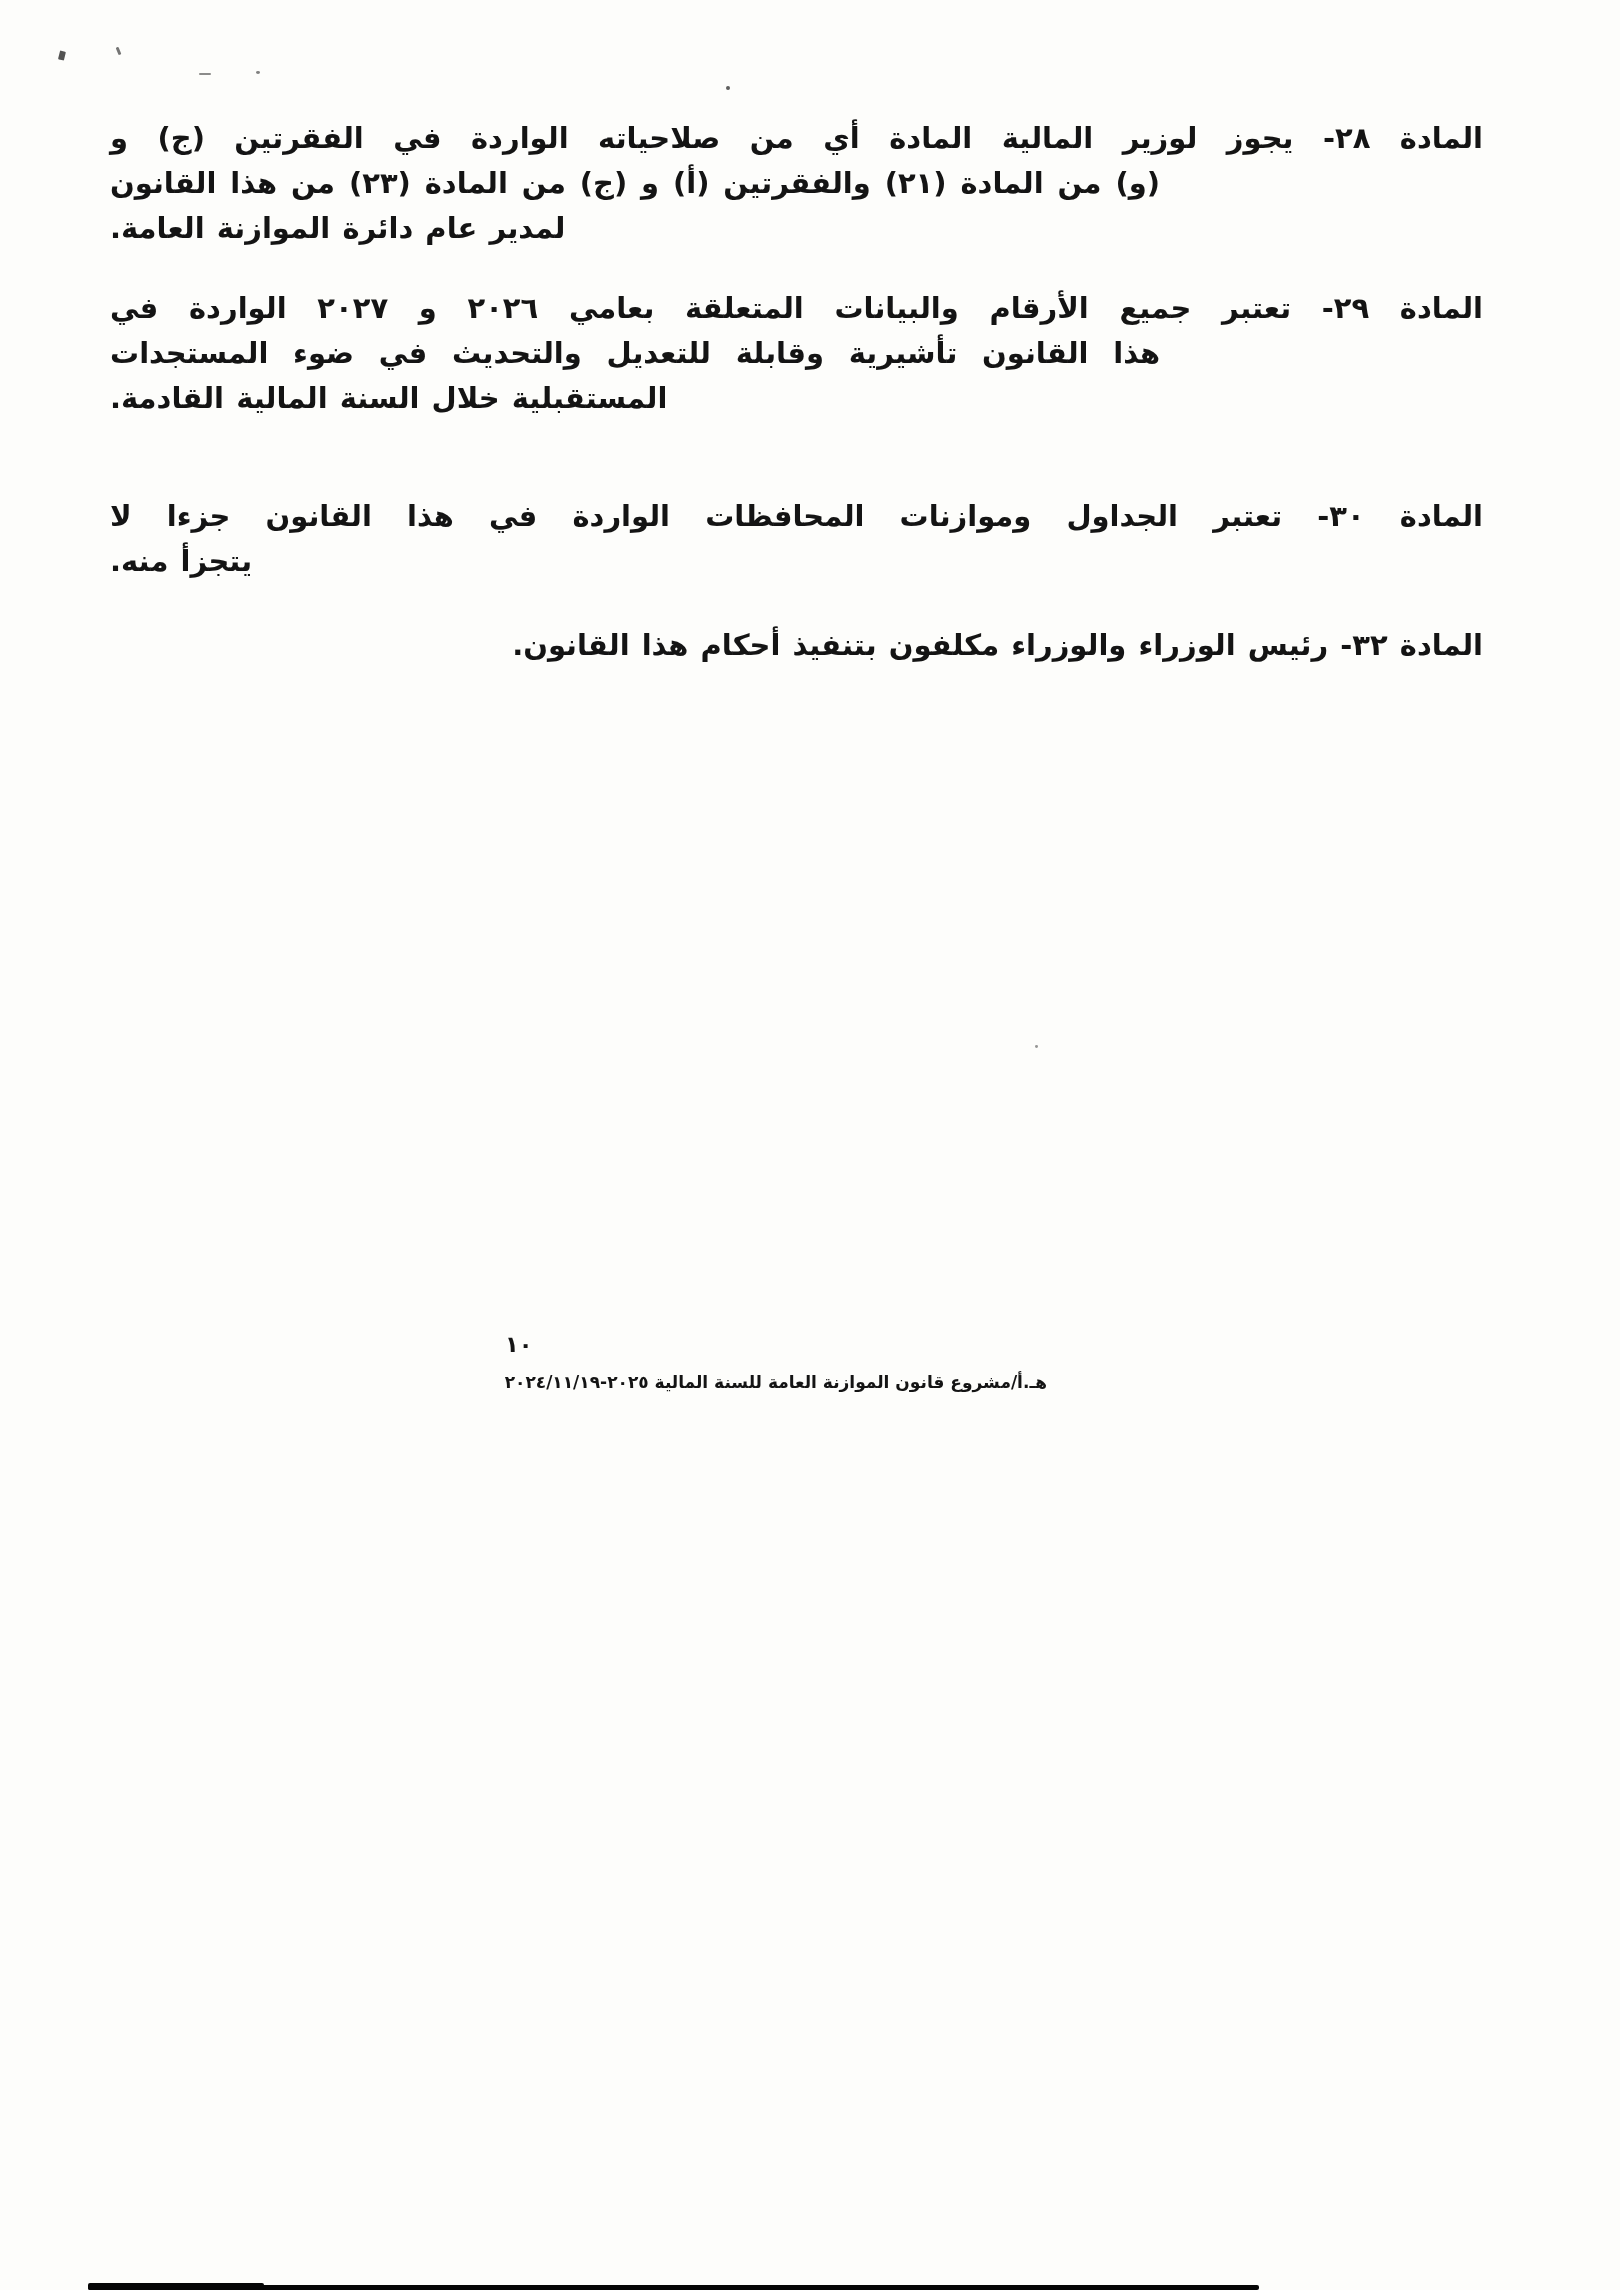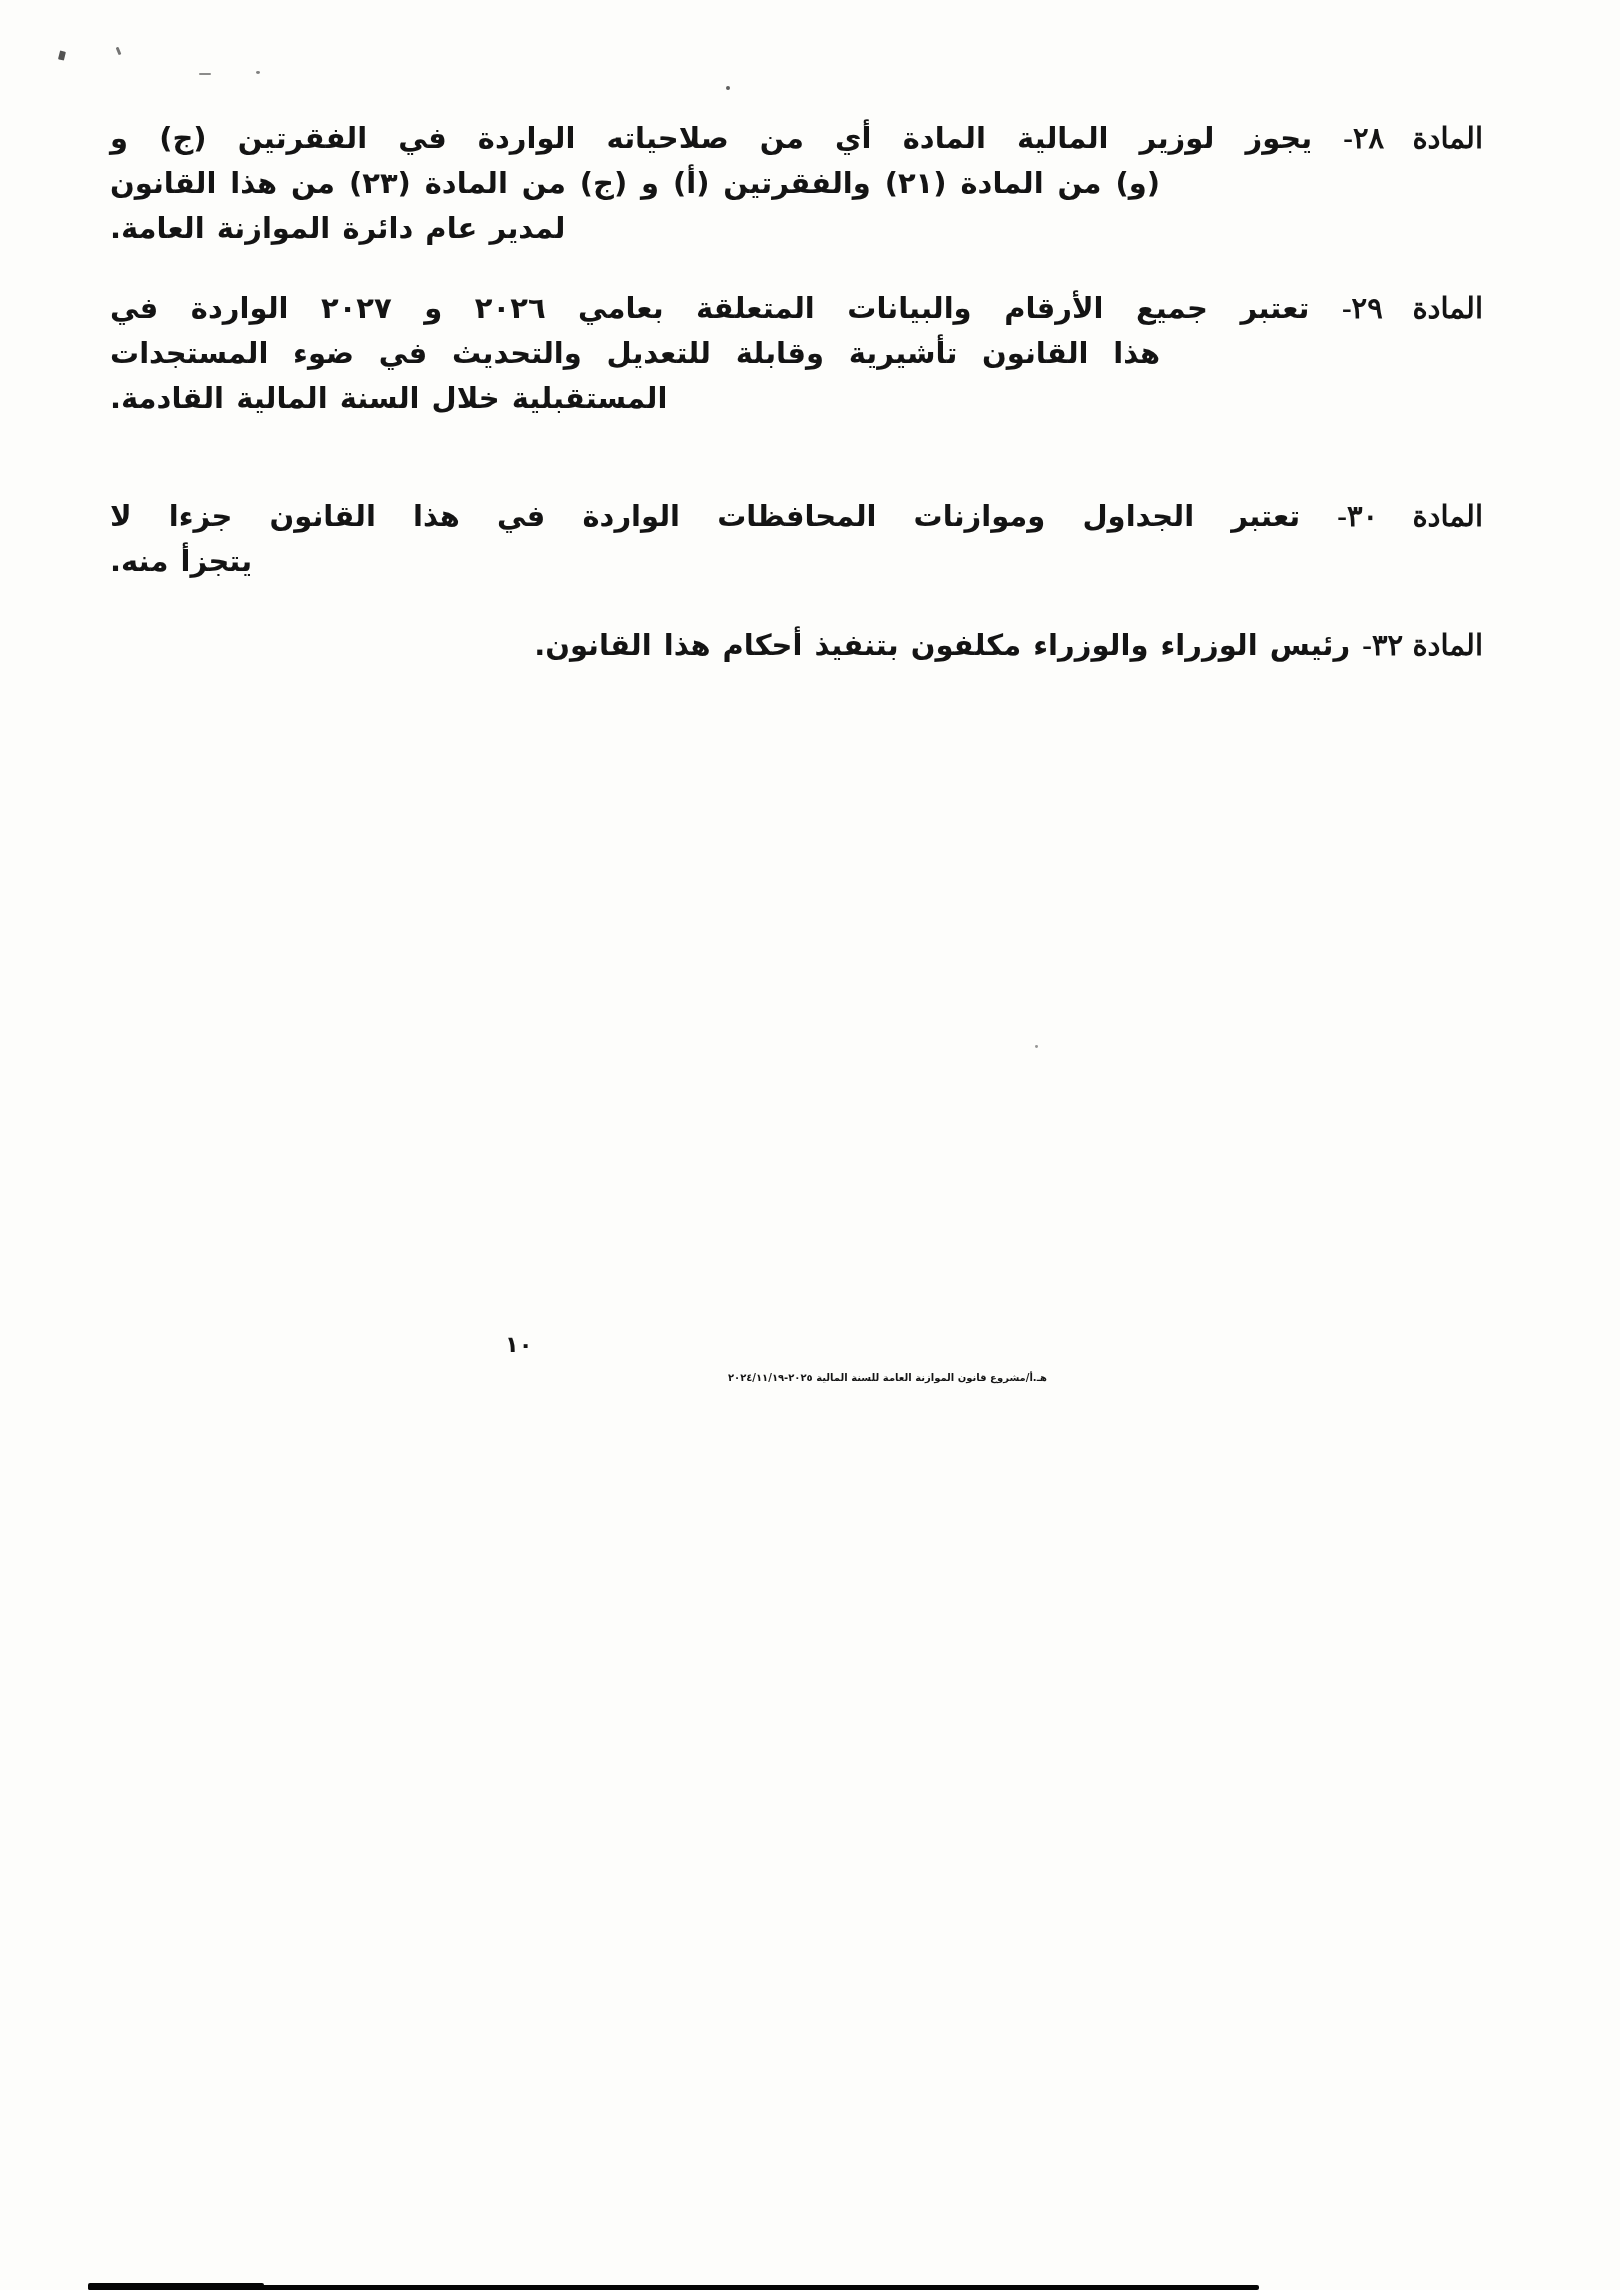--- a/index.html
+++ b/index.html
@@ -47,37 +47,36 @@
   }
   .line.last {
     padding-right: 323px;
     text-align: left;
   }
   .line.single {
     text-align: right;
   }
   .label {
     white-space: nowrap;
-    font-family: Liberation Serif, serif;
   }
   .page-number {
     position: absolute;
     top: 1331px;
     left: 505px;
     font-size: 22.5px;
     font-weight: bold;
     direction: rtl;
     text-align: center;
   }
   .footer-ref {
     position: absolute;
     top: 1372px;
     left: 586px;
     width: 461px;
-    font-size: 10px;
+    font-size: 17px;
     font-weight: bold;
     direction: rtl;
     text-align: right;
     white-space: nowrap;
   }
   
   .artifact { position: absolute; background: #1a1a1a; }
   .bar-bottom {
     left: 88px;
     bottom: 1px;

